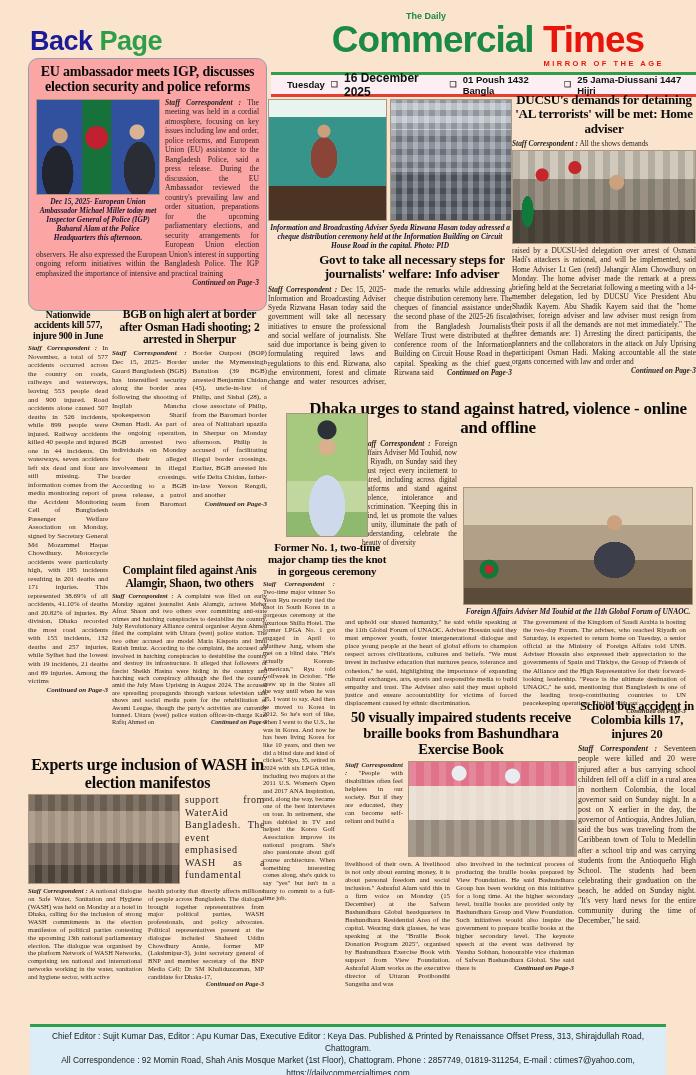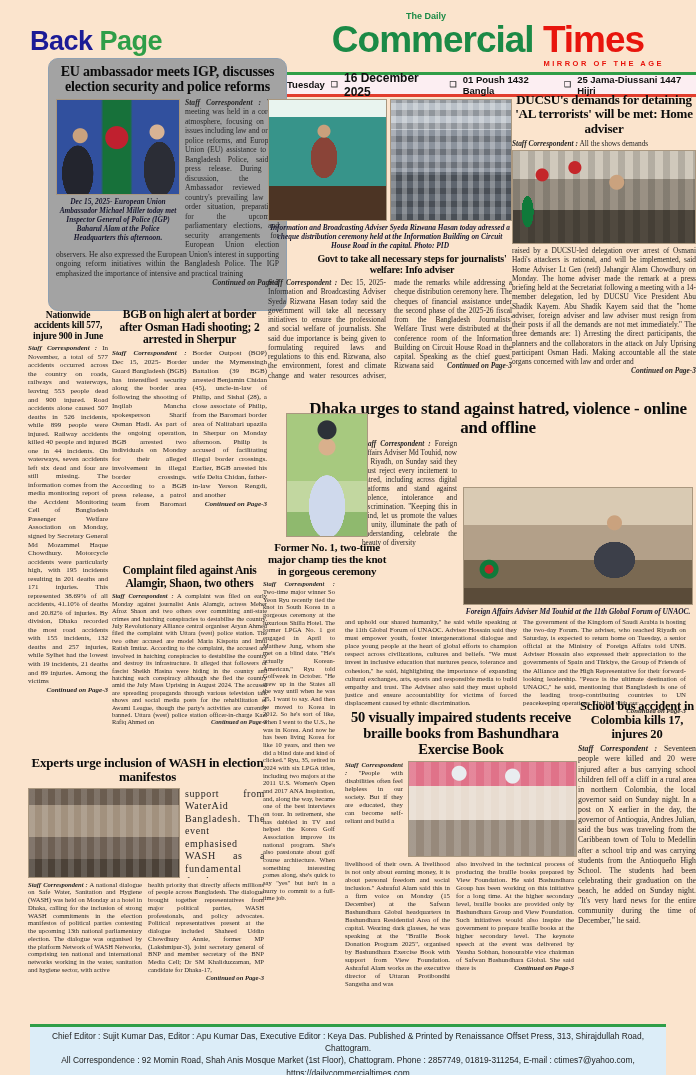--- a/index.html
+++ b/index.html
@@ -25,21 +25,21 @@
   .masthead .title{font-weight:bold;font-size:37px;line-height:1;letter-spacing:-1px;}
   .masthead .tg{color:#1b8a46;}
   .masthead .tr{color:#e8150d;}
   .masthead .tagline{display:block;text-align:right;margin-right:24px;color:#e8150d;font-weight:bold;font-size:7.5px;letter-spacing:2.5px;margin-top:1px;}
   .datebar{display:flex;align-items:center;gap:6px;background:#fceef2;border-top:3px solid #2f9e48;border-bottom:3px solid #e23d2e;
            font-family:"Liberation Sans",sans-serif;font-weight:bold;font-size:9.5px;color:#101010;padding:3px 0 3px 16px;box-sizing:border-box;}
   .datebar .bul{color:#444;font-size:8px;}
   .datebar .big{font-size:12px;}
 
   
-  .eubox{background:#a3a3a3;border:1px solid #90a0b0;border-radius:10px;padding:5px 7px;box-sizing:border-box;margin-left:20px;}
+  .eubox{background:#fca5a5;border:1px solid #90a0b0;border-radius:10px;padding:5px 7px;box-sizing:border-box;}
   .floatwrap{float:left;width:124px;margin:1px 5px 2px 0;}
 
   
   .footerbox{background:#dcedf8;border-top:3px solid #2f9e48;border-bottom:3px solid #e23d2e;
              font-family:"Liberation Sans",sans-serif;font-size:8.4px;line-height:1.45;color:#222;
              text-align:center;padding:3px 6px;box-sizing:border-box;}
 
   
   .ph-eu{background:
     radial-gradient(circle at 19% 38%,#caa27e 0 7px,transparent 8px),
@@ -122,21 +122,21 @@
       <span class="cont">Continued on Page-3</span>
     </div>
   </section>
 
   <section class="abs clip" style="left:268px;top:99px;width:244px;height:301px;">
     <div class="row" style="gap:3px;">
       <div class="ph ph-podium" style="width:119px;height:122px;"></div>
       <div class="ph ph-crowd" style="width:122px;height:122px;"></div>
     </div>
     <div class="caption">Information and Broadcasting Adviser Syeda Rizwana Hasan today adressed a cheque distribution ceremony held at the Information Building on Circuit House Road in the capital. Photo: PID</div>
-    <h2 class="hl" style="font-size:10px;margin-top:3px;padding-left:44px;">Govt to take all necessary steps for journalists' welfare: Info adviser</h2>
+    <h2 class="hl" style="font-size:13px;margin-top:3px;padding-left:44px;">Govt to take all necessary steps for journalists' welfare: Info adviser</h2>
     <div class="bodytxt" style="column-count:2;column-gap:8px;">
       <span class="byline">Staff Correspondent :</span>
       <span>Dec 15, 2025- Information and Broadcasting Adviser Syeda Rizwana Hasan today said the government will take all necessary initiatives to ensure the professional and social welfare of journalists. She said due importance is being given to formulating required laws and regulations to this end. Rizwana, also the environment, forest and climate change and water resources adviser, made the remarks while addressing a cheque distribution ceremony here. The cheques of financial assistance under the second phase of the 2025-26 fiscal from the Bangladesh Journalists' Welfare Trust were distributed at the conference room of the Information Building on Circuit House Road in the capital. Speaking as the chief guest, Rizwana said</span>
       <span class="cont">Continued on Page-3</span>
     </div>
   </section>
 
   <section class="abs clip" style="left:512px;top:93px;width:184px;height:303px;">
     <h2 class="hl" style="font-size:13px;">DUCSU's demands for detaining 'AL terrorists' will be met: Home adviser</h2>
     <div class="bodytxt">
@@ -203,21 +203,21 @@
   <section class="abs clip" style="left:263px;top:413px;width:128px;height:604px;">
     <div class="ph ph-golfer" style="width:82px;height:124px;margin:0 auto;"></div>
     <h2 class="hl" style="font-size:11px;margin-top:4px;">Former No. 1, two-time major champ ties the knot in gorgeous ceremony</h2>
     <div class="bodytxt" style="width:72px;font-size:6.5px;line-height:1.18;">
       <span class="byline">Staff Correspondent :</span>
       <span>Two-time major winner So Yeon Ryu recently tied the knot in South Korea in a gorgeous ceremony at the luxurious Shilla Hotel. The former LPGA No. 1 got engaged in April to Matthew Jung, whom she met on a blind date. "He's actually Korean-American," Ryu told Golfweek in October. "He grew up in the States all the way until when he was 25, I want to say. And then he moved to Korea in 2012. So he's sort of like, when I went to the U.S., he was in Korea. And now he has been living Korea for like 10 years, and then we did a blind date and kind of clicked." Ryu, 35, retired in 2024 with six LPGA titles, including two majors at the 2011 U.S. Women's Open and 2017 ANA Inspiration, and, along the way, became one of the best interviews on tour. In retirement, she has dabbled in TV and helped the Korea Golf Association improve its national program. She's also passionate about golf course architecture. When something interesting comes along, she's quick to say "yes" but isn't in a hurry to commit to a full-time job.</span>
     </div>
   </section>
 
   <section class="abs clip" style="left:28px;top:756px;width:239px;height:264px;">
-    <h2 class="hl" style="font-size:13px;">Experts urge inclusion of WASH in election manifestos</h2>
+    <h2 class="hl" style="font-size:16px;">Experts urge inclusion of WASH in election manifestos</h2>
     <div class="row" style="gap:5px;">
       <div class="ph ph-wash" style="width:152px;height:90px;"></div>
       <div class="bodytxt clip" style="width:80px;height:90px;font-size:10px;letter-spacing:0.6px;">
         <span>support from WaterAid Bangladesh. The event emphasised WASH as a fundamental development and public</span>
       </div>
     </div>
     <div class="row" style="gap:6px;margin-top:3px;">
       <div class="bodytxt clip" style="width:114px;height:130px;font-size:6.6px;line-height:1.18;">
         <span class="byline">Staff Correspondent :</span>
         <span>A national dialogue on Safe Water, Sanitation and Hygiene (WASH) was held on Monday at a hotel in Dhaka, calling for the inclusion of strong WASH commitments in the election manifestos of political parties contesting the upcoming 13th national parliamentary election. The dialogue was organised by the platform Network of WASH Networks, comprising ten national and international networks working in the water, sanitation and hygiene sector, with active</span>

